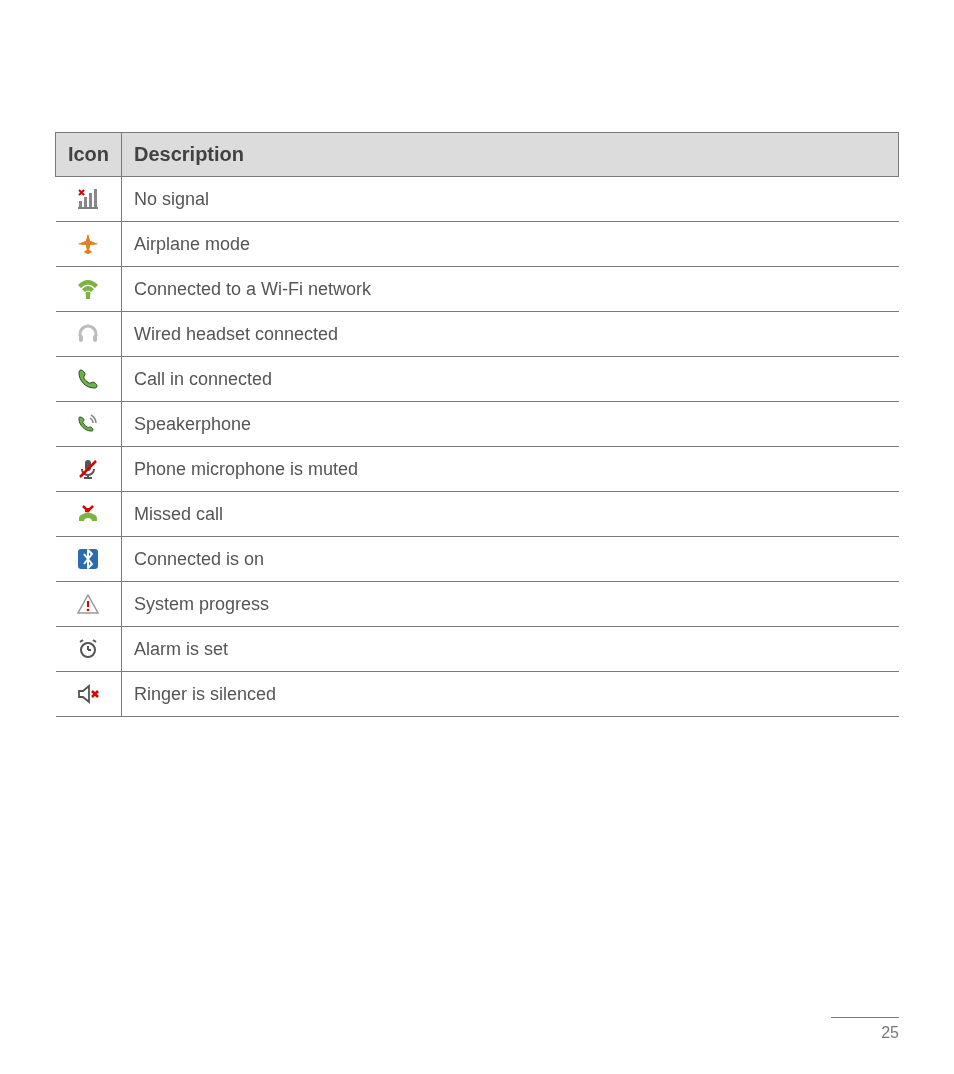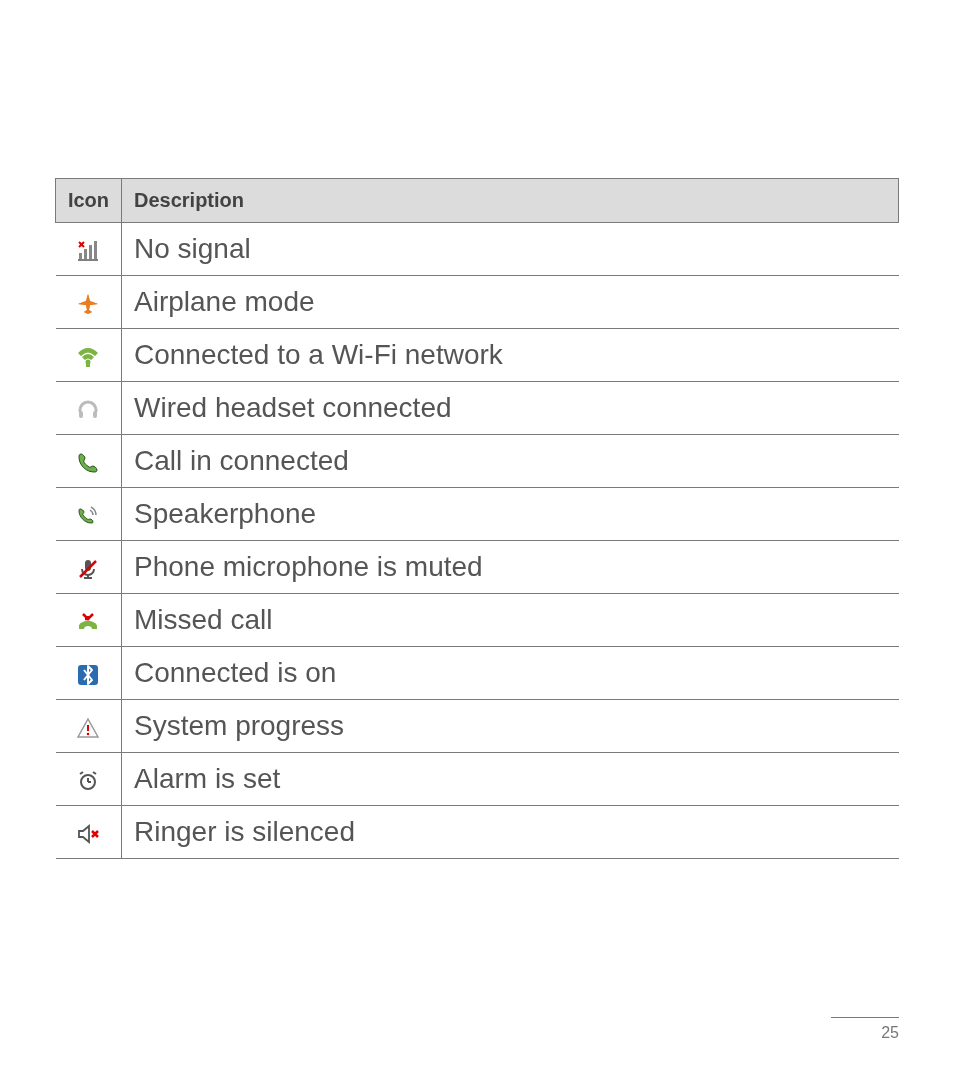--- a/index.html
+++ b/index.html
@@ -16,38 +16,37 @@
     position: relative;
     width: 954px;
     height: 1074px;
     box-sizing: border-box;
     padding: 132px 55px 0 55px;
   }
   table.icon-table {
     border-collapse: collapse;
     width: 100%;
     table-layout: fixed;
-    margin-top: 46px;
   }
   table.icon-table th {
     background: #dcdcdc;
     text-align: left;
     font-weight: 600;
     font-size: 20px;
     color: #424242;
     border: 1px solid #7a7a7a;
     padding: 10px 12px 10px 12px;
   }
   table.icon-table td {
     border: 1px solid #7a7a7a;
     border-left: none;
     border-right: none;
     border-top: none;
     padding: 10px 12px 10px 12px;
-    font-size: 28px;
+    font-size: 18px;
     color: #555;
     vertical-align: middle;
   }
   table.icon-table tr td:first-child {
     border-left: none;
     border-right: 1px solid #7a7a7a;
     text-align: center;
     padding-left: 0;
     padding-right: 0;
   }

